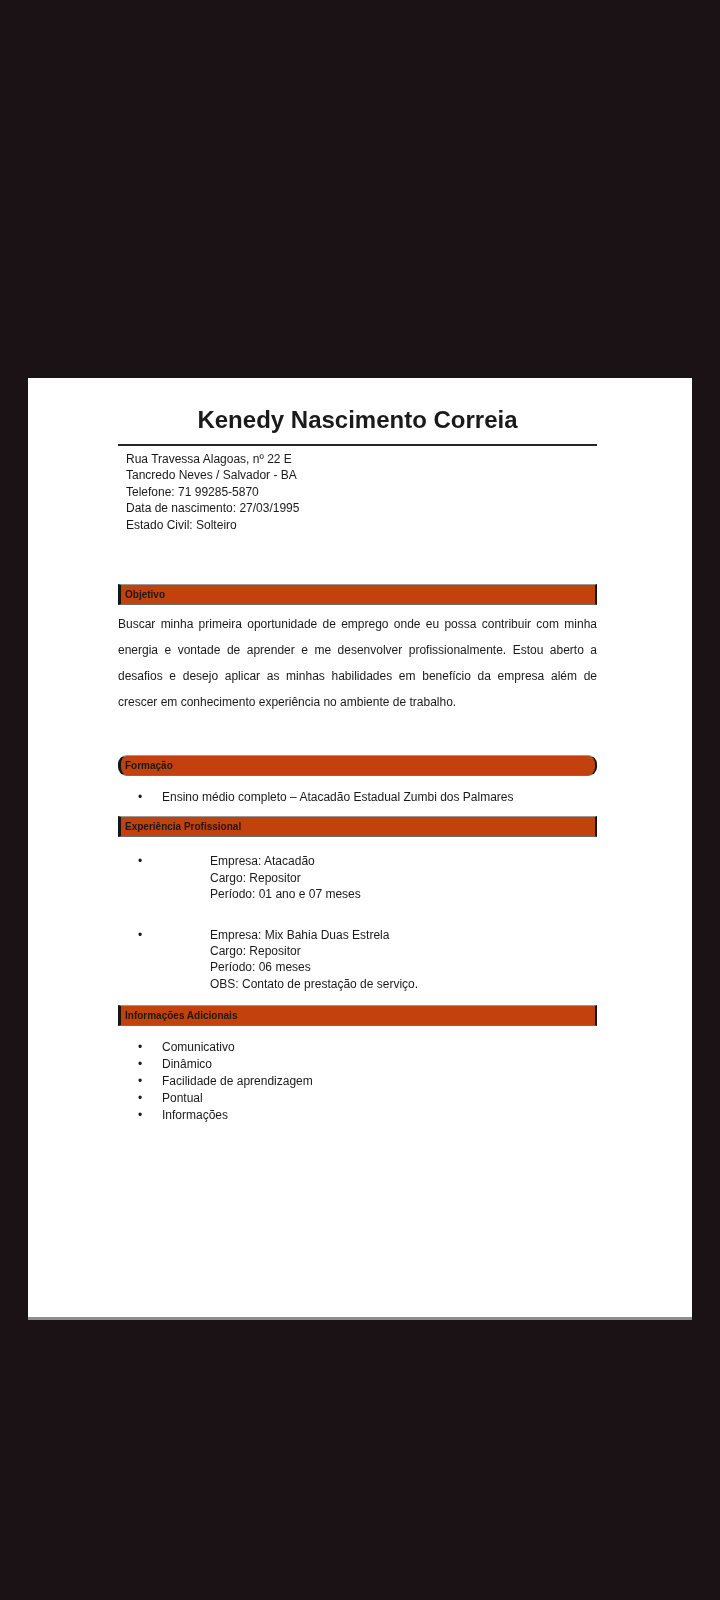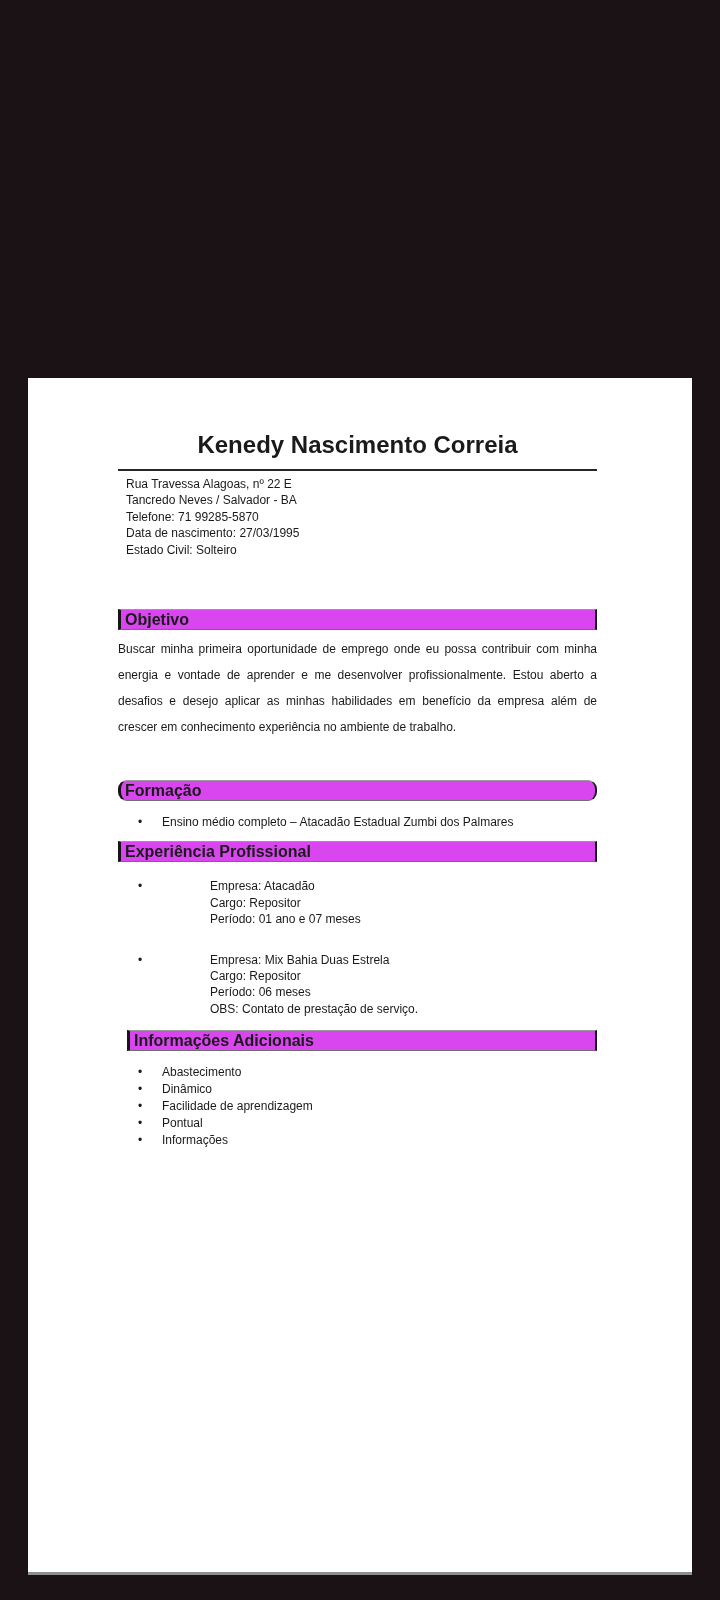--- a/index.html
+++ b/index.html
@@ -7,56 +7,56 @@
     width:720px; height:1600px;
     background:#1b1216;
     font-family:"Liberation Sans", sans-serif;
     overflow:hidden;
   }
   .viewer {
     position:relative; width:720px; height:1600px;
   }
   .page {
     position:absolute; left:28px; top:378px;
-    width:664px; height:1194px;
+    width:664px; height:939px;
     background:#ffffff;
     box-sizing:border-box;
-    padding:52px 95px 0 90px;
+    padding:27px 95px 0 90px;
     color:#1a1a1a;
     font-size:12px; line-height:16.4px;
   }
   .page::after {
     content:""; position:absolute; left:0; right:0; top:100%; height:3px;
     background:#8f8f8f;
   }
   .doc-header {
     border-bottom:2px solid #262626;
     padding-bottom:9px;
   }
   .doc-title {
     margin:0; font-size:24px; line-height:30px; font-weight:bold;
     text-align:center; letter-spacing:0;
   }
   .contact { margin-top:5px; }
   .contact-line { line-height:16.4px; white-space:nowrap;margin-left:8px; }
 
   .section-bar {
-    background:#d946ef;
+    background:#c2410c;
     border-top:1px solid #9a9a9a;
     border-bottom:1px solid #6e6e6e;
     border-left:3px solid #151515;
     border-right:2px solid #151515;
     height:21px; box-sizing:border-box;
-    font-weight:bold; font-size:16px; line-height:19px;
+    font-weight:bold; font-size:10px; line-height:19px;
     padding-left:4px;
   }
   .bar-objetivo    { margin-top:51px; }
   .bar-formacao    { margin-top:40px;border-radius:9px; }
   .bar-experiencia { margin-top:11px; }
-  .bar-adicionais  { margin-top:13px;margin-left:9px; }
+  .bar-adicionais  { margin-top:13px; }
 
   .para {
     margin:6px 0 0 0;
     text-align:justify;
     line-height:26px;
   }
 
   .blist { margin-top:13px; }
   .li {
     position:relative; padding-left:44px; line-height:16.4px;
@@ -122,21 +122,21 @@
         <div class="job-line">OBS: Contato de prestação de serviço.</div>
       </div>
     </div>
 
     <div class="section-bar bar-adicionais">
       <span>Informações Adicionais</span>
     </div>
     <div class="blist skills">
       <div class="li">
         <span class="bullet">•</span>
-        <span>Abastecimento</span>
+        <span>Comunicativo</span>
       </div>
       <div class="li">
         <span class="bullet">•</span>
         <span>Dinâmico</span>
       </div>
       <div class="li">
         <span class="bullet">•</span>
         <span>Facilidade de aprendizagem</span>
       </div>
       <div class="li">

